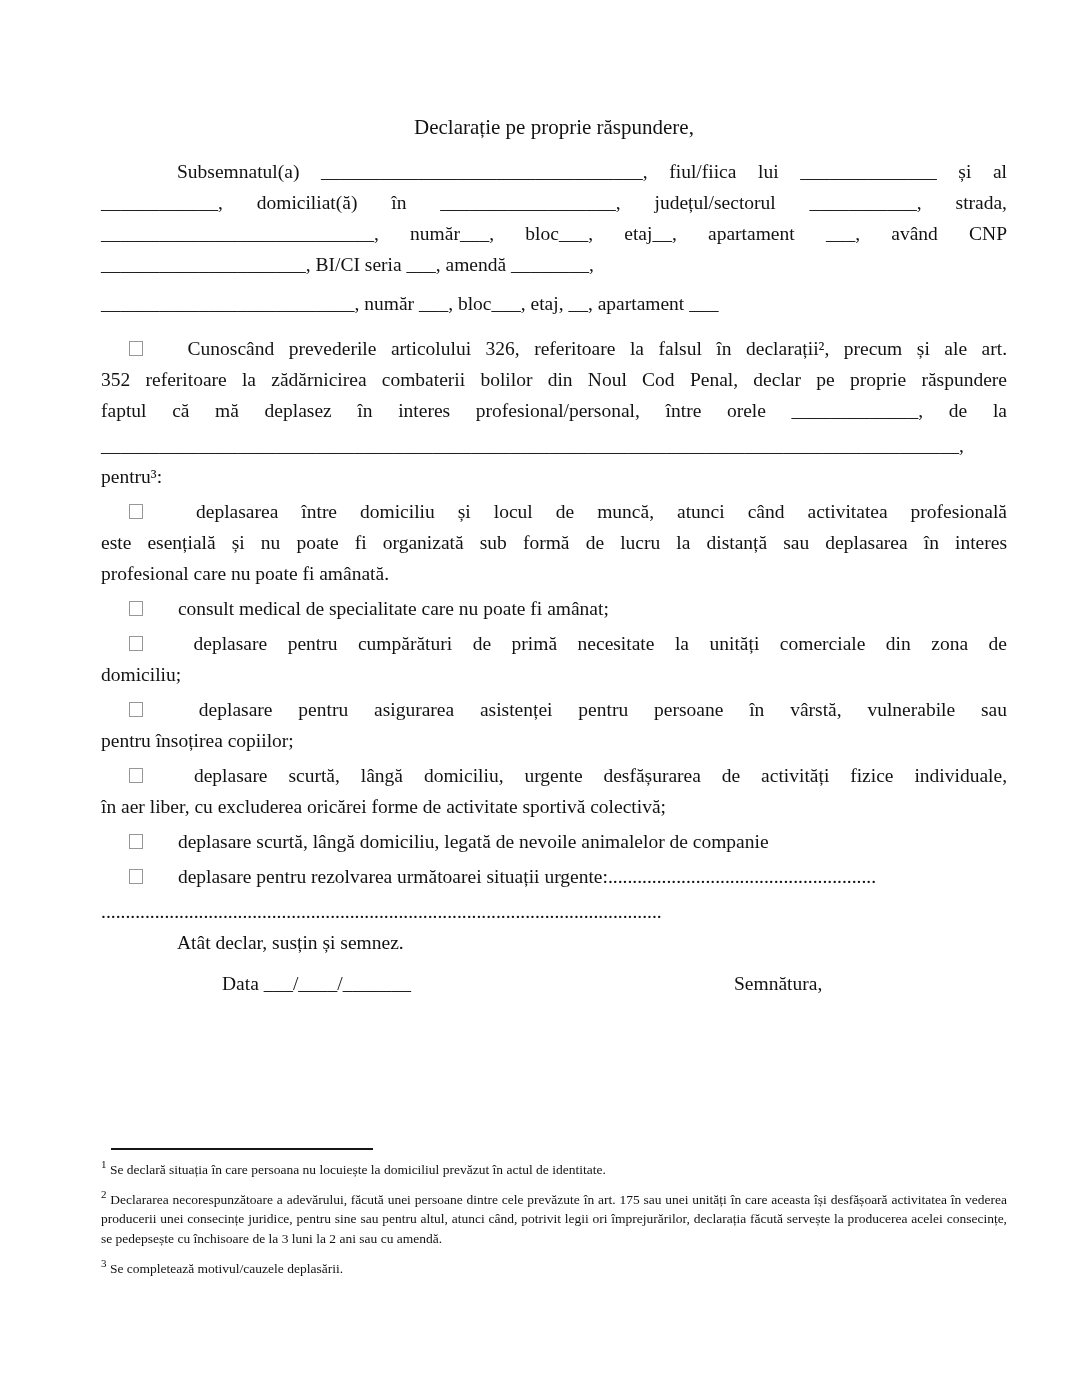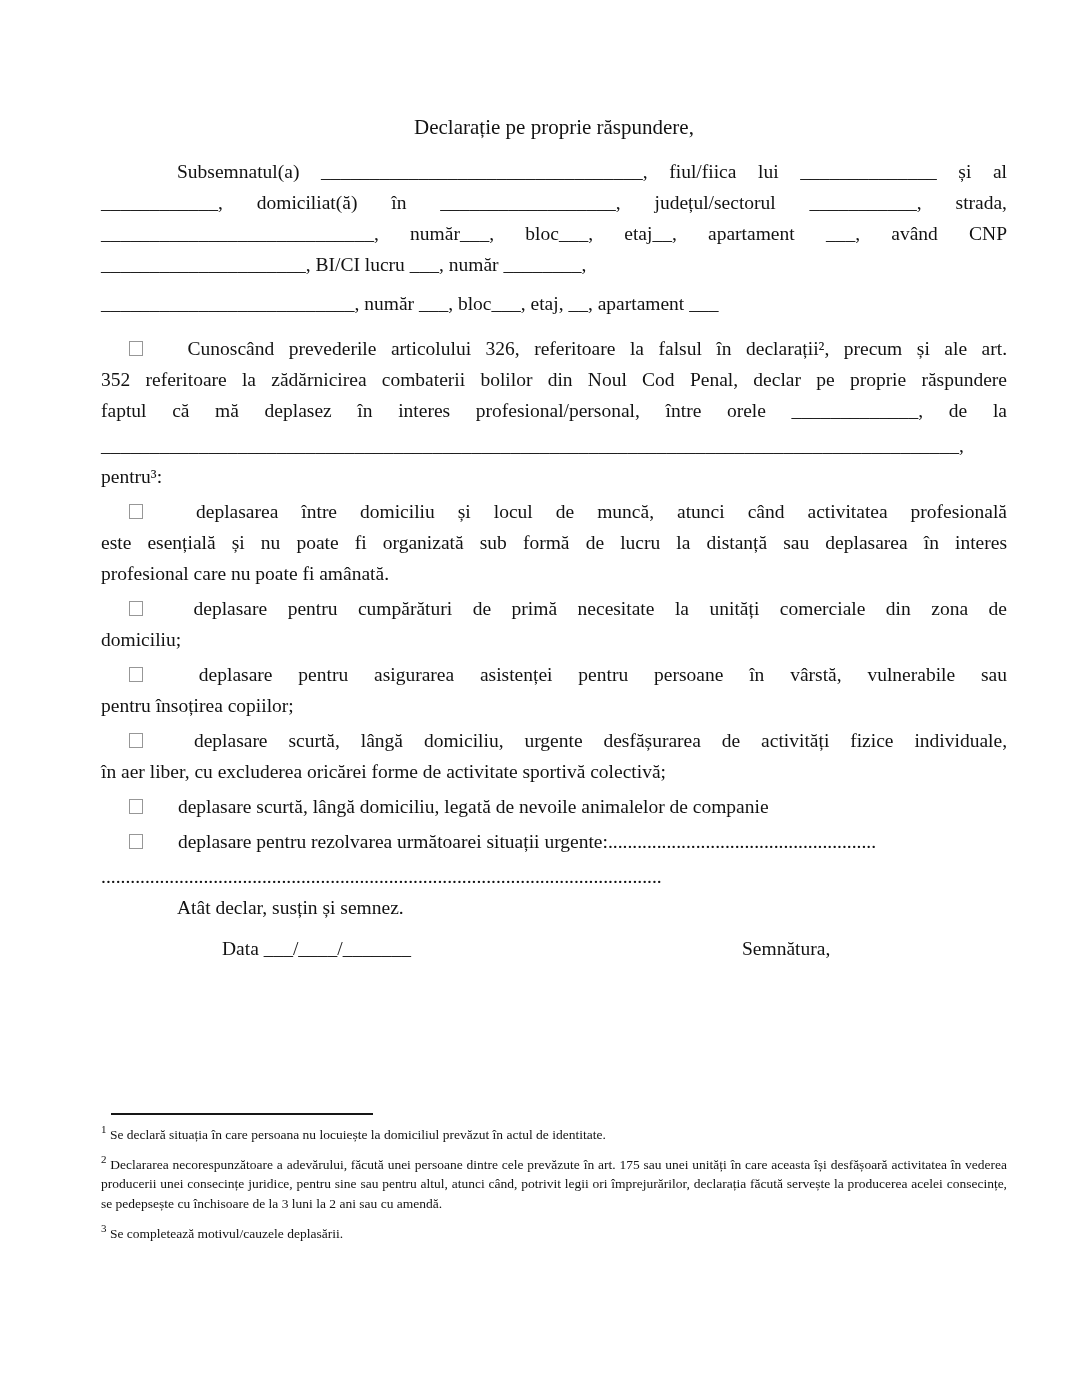--- a/index.html
+++ b/index.html
@@ -49,21 +49,21 @@
   .dotsline { margin-top: 4px; }
   .closing { margin-top: 0; }
   .sigrow {
     position: relative;
     margin-top: 10px;
     height: 31px;
     font-size: 19.5px;
     line-height: 31px;
   }
   .sigrow .date  { position: absolute; left: 121px; }
-  .sigrow .sign  { position: absolute; left: 633px; margin-left: 8px; }
+  .sigrow .sign  { position: absolute; left: 633px; }
   .footnotes { margin-top: 149px; }
   .fn-rule {
     width: 262px;
     border-top: 2px solid #161616;
     margin-left: 10px;
   }
   .fn {
     margin: 4px 0 0 0;
     font-size: 13.5px;
     line-height: 20px;
@@ -75,21 +75,21 @@
 <body>
 
 <div class="page">
 
   <h1 class="title">Declarație pe proprie răspundere,</h1>
 
   <div class="p1">
     <div class="line j indent">Subsemnatul(a) _________________________________, fiul/fiica lui ______________ și al</div>
     <div class="line j">____________, domiciliat(ă) în __________________, județul/sectorul ___________, strada,</div>
     <div class="line j">____________________________, număr___, bloc___, etaj__, apartament ___, având CNP</div>
-    <div class="line">_____________________, BI/CI lucru ___, număr ________,</div>
+    <div class="line">_____________________, BI/CI seria ___, amendă ________,</div>
   </div>
 
   <div class="p2">
     <div class="line">__________________________, număr ___, bloc___, etaj, __, apartament ___</div>
   </div>
 
   <div class="p3">
     <div class="line j cbline"><span class="cb"></span> <span>Cunoscând prevederile articolului 326, referitoare la falsul în declarații², precum și ale art.</span></div>
     <div class="line j">352 referitoare la zădărnicirea combaterii bolilor din Noul Cod Penal, declar pe proprie răspundere</div>
     <div class="line j">faptul că mă deplasez în interes profesional/personal, între orele _____________, de la</div>
@@ -98,20 +98,23 @@
   </div>
 
   <div>
 
     <div class="item">
       <div class="line j cbline"><span class="cb"></span> <span>deplasarea între domiciliu și locul de muncă, atunci când activitatea profesională</span></div>
       <div class="line j">este esențială și nu poate fi organizată sub formă de lucru la distanță sau deplasarea în interes</div>
       <div class="line">profesional care nu poate fi amânată.</div>
     </div>
 
+    <div class="item">
+      <div class="line cbline"><span class="cb"></span> <span>consult medical de specialitate care nu poate fi amânat;</span></div>
+    </div>
 
     <div class="item">
       <div class="line j cbline"><span class="cb"></span> <span>deplasare pentru cumpărături de primă necesitate la unități comerciale din zona de</span></div>
       <div class="line">domiciliu;</div>
     </div>
 
     <div class="item">
       <div class="line j cbline"><span class="cb"></span> <span>deplasare pentru asigurarea asistenței pentru persoane în vârstă, vulnerabile sau</span></div>
       <div class="line">pentru însoțirea copiilor;</div>
     </div>

